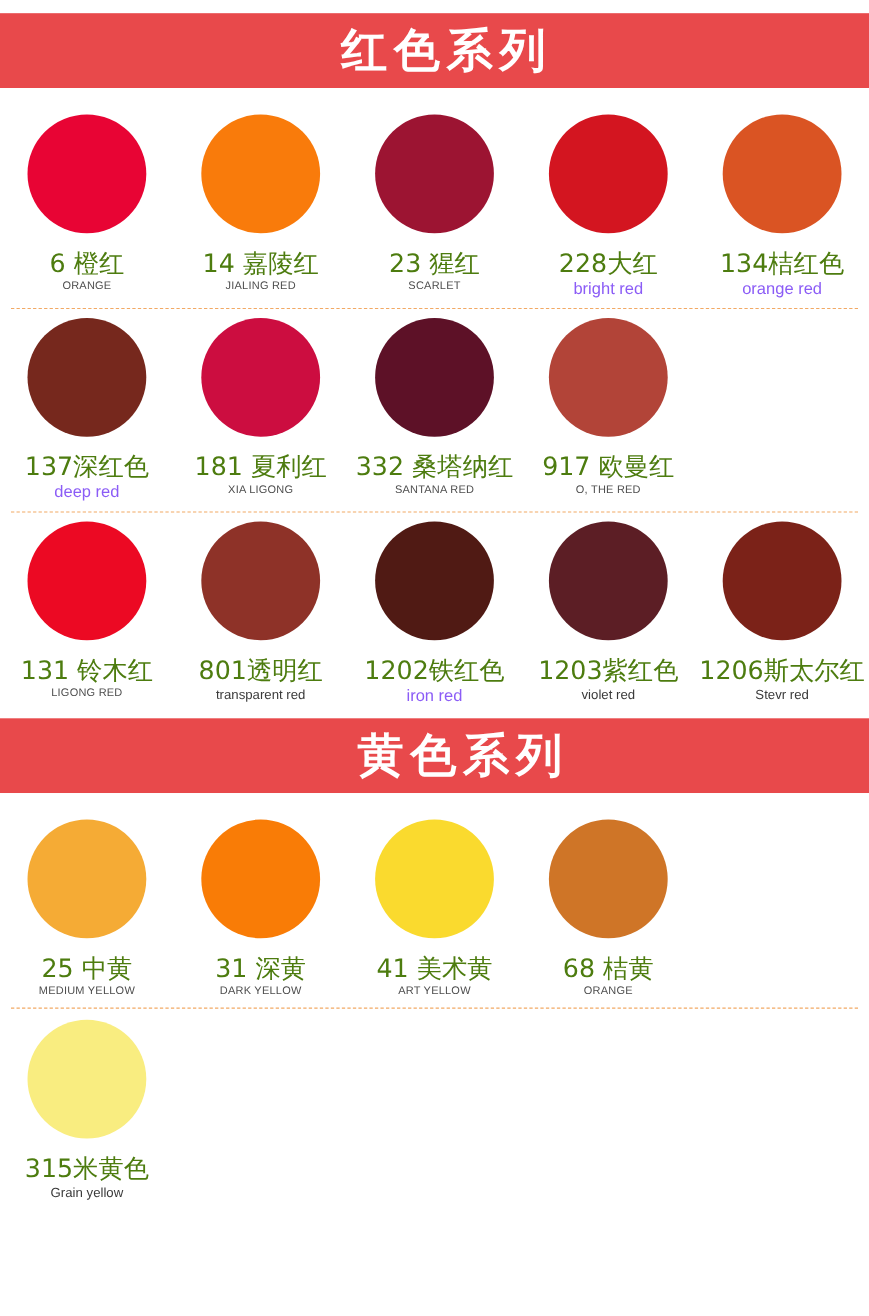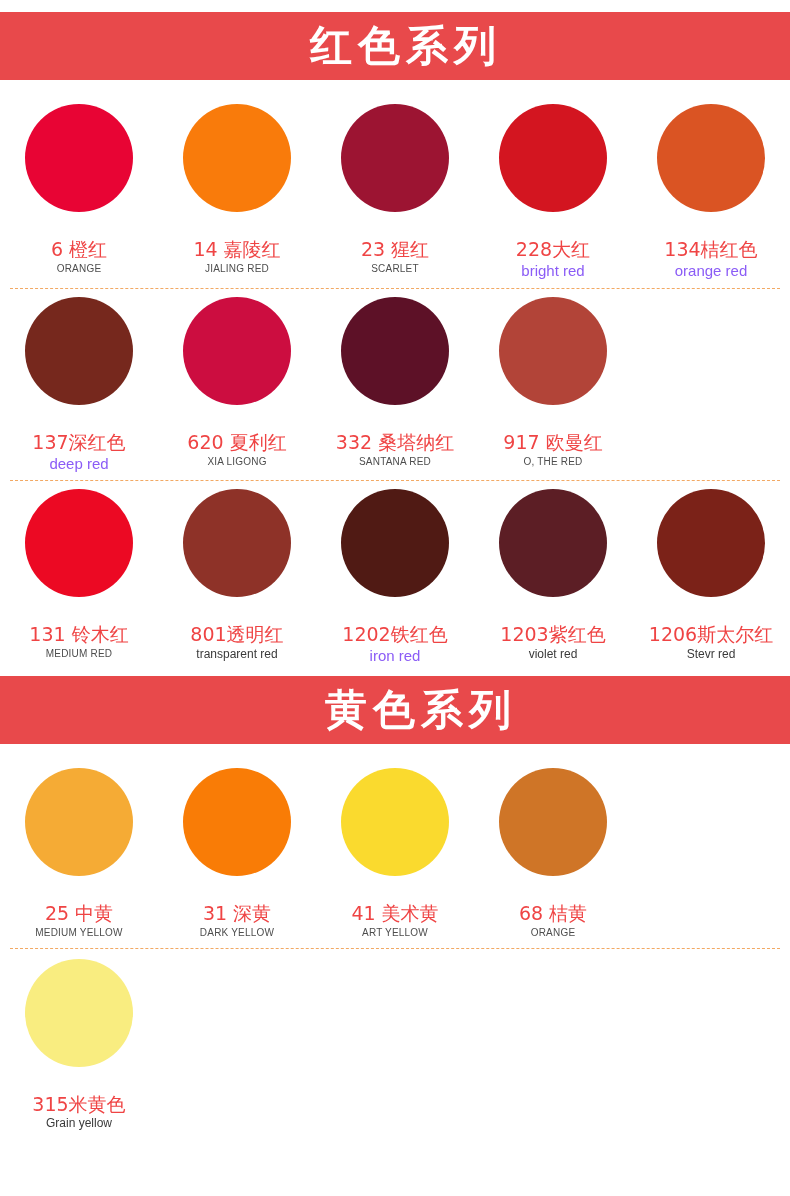--- a/index.html
+++ b/index.html
@@ -61,24 +61,24 @@
     align-items: center;
     padding-top: 8px;
   }
   .dot {
     width: 108px;
     height: 108px;
     border-radius: 50%;
     display: block;
   }
   .label-cn {
-    margin-top: 28px;
-    font-size: 19px;
+    margin-top: 16px;
+    font-size: 23px;
     line-height: 1.05;
-    color: #ef4444;
+    color: #4d7c0f;
     white-space: nowrap;
     font-family: "DejaVu Sans", "Liberation Sans", sans-serif;
     font-weight: normal;
   }
   .label-en {
     margin-top: 4px;
     font-size: 10px;
     line-height: 1.05;
     color: #4d4d4d;
     white-space: nowrap;
@@ -159,21 +159,21 @@
   </div>
 
   <div class="row">
     <div class="cell">
       <span class="dot" style="background-color: rgb(118, 40, 29);"></span>
       <span class="label-cn">137深红色</span>
       <span class="label-en big">deep red</span>
     </div>
     <div class="cell">
       <span class="dot" style="background-color: rgb(204, 13, 64);"></span>
-      <span class="label-cn">620 夏利红</span>
+      <span class="label-cn">181 夏利红</span>
       <span class="label-en">XIA LIGONG</span>
     </div>
     <div class="cell">
       <span class="dot" style="background-color: rgb(93, 17, 39);"></span>
       <span class="label-cn">332 桑塔纳红</span>
       <span class="label-en">SANTANA RED</span>
     </div>
     <div class="cell">
       <span class="dot" style="background-color: rgb(178, 68, 56);"></span>
       <span class="label-cn">917 欧曼红</span>
@@ -182,21 +182,21 @@
   </div>
 
   <div class="div-wrap-2">
     <hr class="divider" style="border-top-color: rgb(242, 169, 100);">
   </div>
 
   <div class="row">
     <div class="cell">
       <span class="dot" style="background-color: rgb(236, 9, 35);"></span>
       <span class="label-cn">131 铃木红</span>
-      <span class="label-en">MEDIUM RED</span>
+      <span class="label-en">LIGONG RED</span>
     </div>
     <div class="cell">
       <span class="dot" style="background-color: rgb(142, 50, 40);"></span>
       <span class="label-cn">801透明红</span>
       <span class="label-en mid">transparent red</span>
     </div>
     <div class="cell">
       <span class="dot" style="background-color: rgb(80, 26, 20);"></span>
       <span class="label-cn">1202铁红色</span>
       <span class="label-en big">iron red</span>

